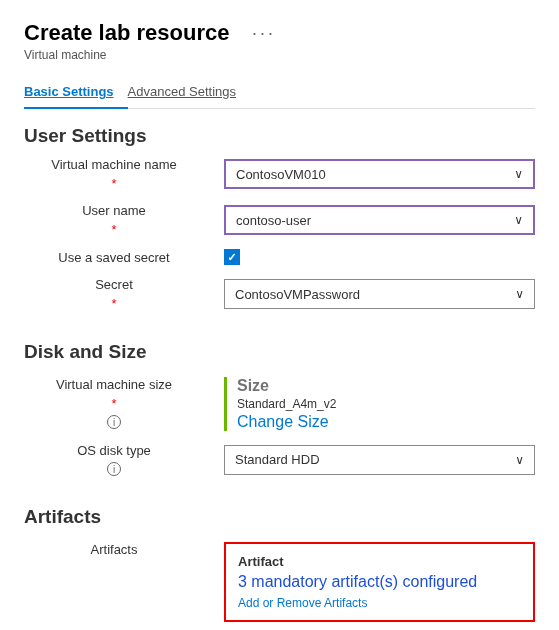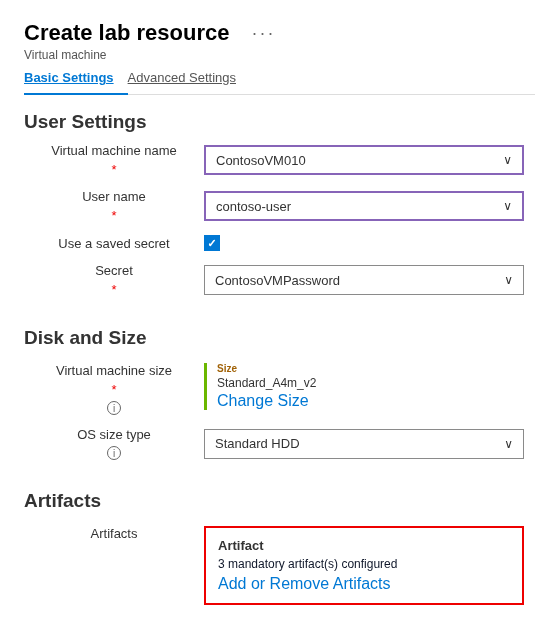--- a/index.html
+++ b/index.html
@@ -24,20 +24,21 @@
     .page-title .ellipsis {
       font-size: 18px;
       color: #666;
       font-weight: 400;
       letter-spacing: 2px;
     }
     .page-subtitle {
       font-size: 12px;
       color: #555;
       margin-top: 2px;
+      margin-bottom: 14px;
     }
 
     
     .tabs {
       display: flex;
       gap: 0;
       border-bottom: 1px solid #ddd;
       margin-bottom: 16px;
     }
     .tab {
@@ -94,20 +95,21 @@
       border: 1px solid #666;
       display: inline-flex;
       align-items: center;
       justify-content: center;
       font-size: 10px;
       color: #666;
       cursor: pointer;
     }
     .form-control {
       flex: 1;
+      margin-left: 20px;
     }
 
     
     .dropdown {
       width: 100%;
       max-width: 320px;
       border: 1px solid #8a8a8a;
       padding: 5px 10px;
       font-size: 13px;
       display: flex;
@@ -148,23 +150,23 @@
     }
 
     
     .vm-size-display {
       flex: 1;
       max-width: 320px;
       border-left: 3px solid #6bb700;
       padding-left: 10px;
     }
     .vm-size-title {
-      font-size: 10px;
-      font-weight: 600;
-      color: #a16207;
+      font-size: 16px;
+      font-weight: 600;
+      color: #737373;
     }
     .vm-size-value {
       font-size: 12px;
       color: #333;
       margin-top: 2px;
     }
     .vm-size-link {
       font-size: 16px;
       color: #0078d4;
       cursor: pointer;
@@ -180,26 +182,26 @@
       border: 2px solid #e00;
       padding: 10px 12px;
     }
     .artifacts-title {
       font-size: 13px;
       font-weight: 600;
       color: #333;
       margin-bottom: 4px;
     }
     .artifacts-count {
+      font-size: 16px;
+      color: #1d4ed8;
+      margin-bottom: 4px;
+    }
+    .artifacts-link {
       font-size: 12px;
-      color: #0f172a;
-      margin-bottom: 4px;
-    }
-    .artifacts-link {
-      font-size: 16px;
       color: #0078d4;
       cursor: pointer;
       text-decoration: none;
     }
 
     
     .create-btn {
       background: #0078d4;
       color: #fff;
       border: none;
@@ -306,21 +308,21 @@
       <div class="vm-size-display">
         <div class="vm-size-title">Size</div>
         <div class="vm-size-value">Standard_A4m_v2</div>
         <a class="vm-size-link">Change Size</a>
       </div>
     </div>
   </div>
 
   <div class="form-row">
     <div class="form-label">
-      <span>OS size type</span>
+      <span>OS disk type</span>
       <span class="info-icon">i</span>
     </div>
     <div class="form-control">
       <div class="dropdown">
         <span>Standard HDD</span>
         <span class="dropdown-chevron">∨</span>
       </div>
     </div>
   </div>
 </div>

